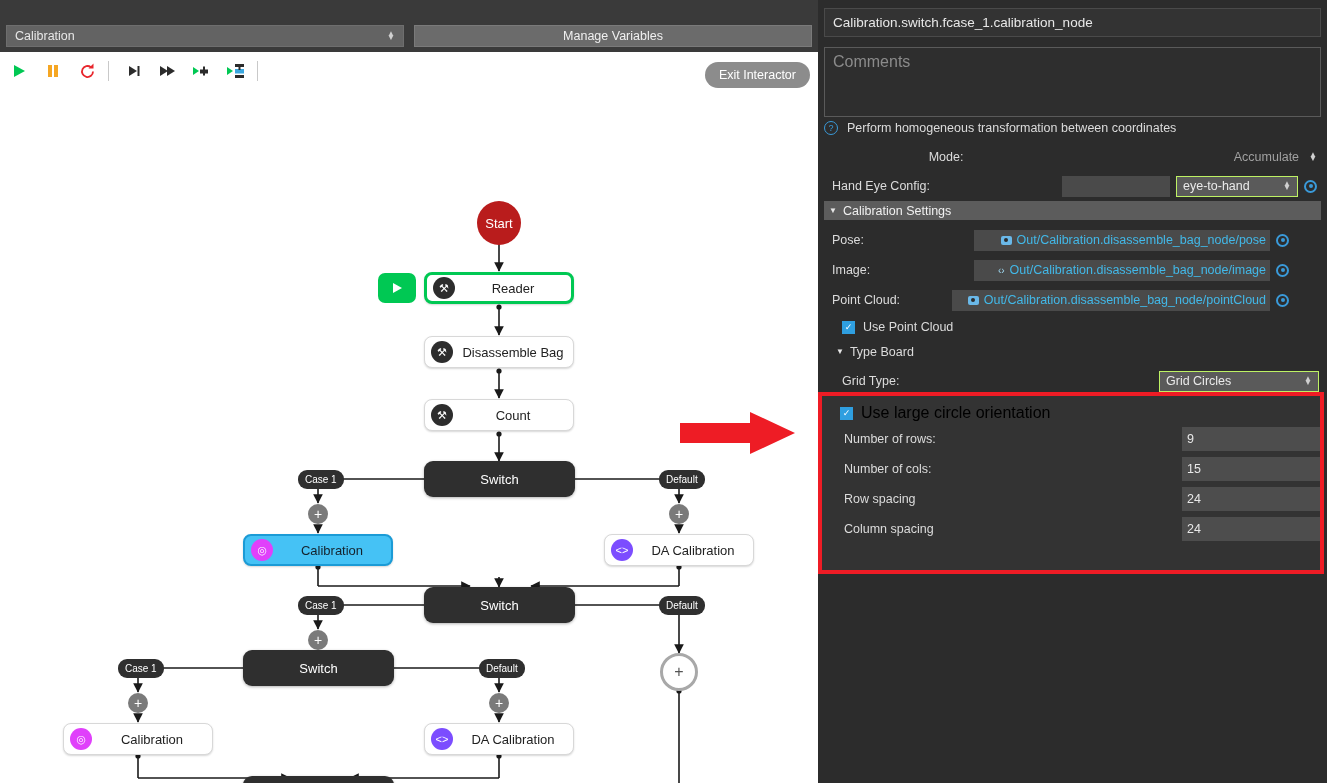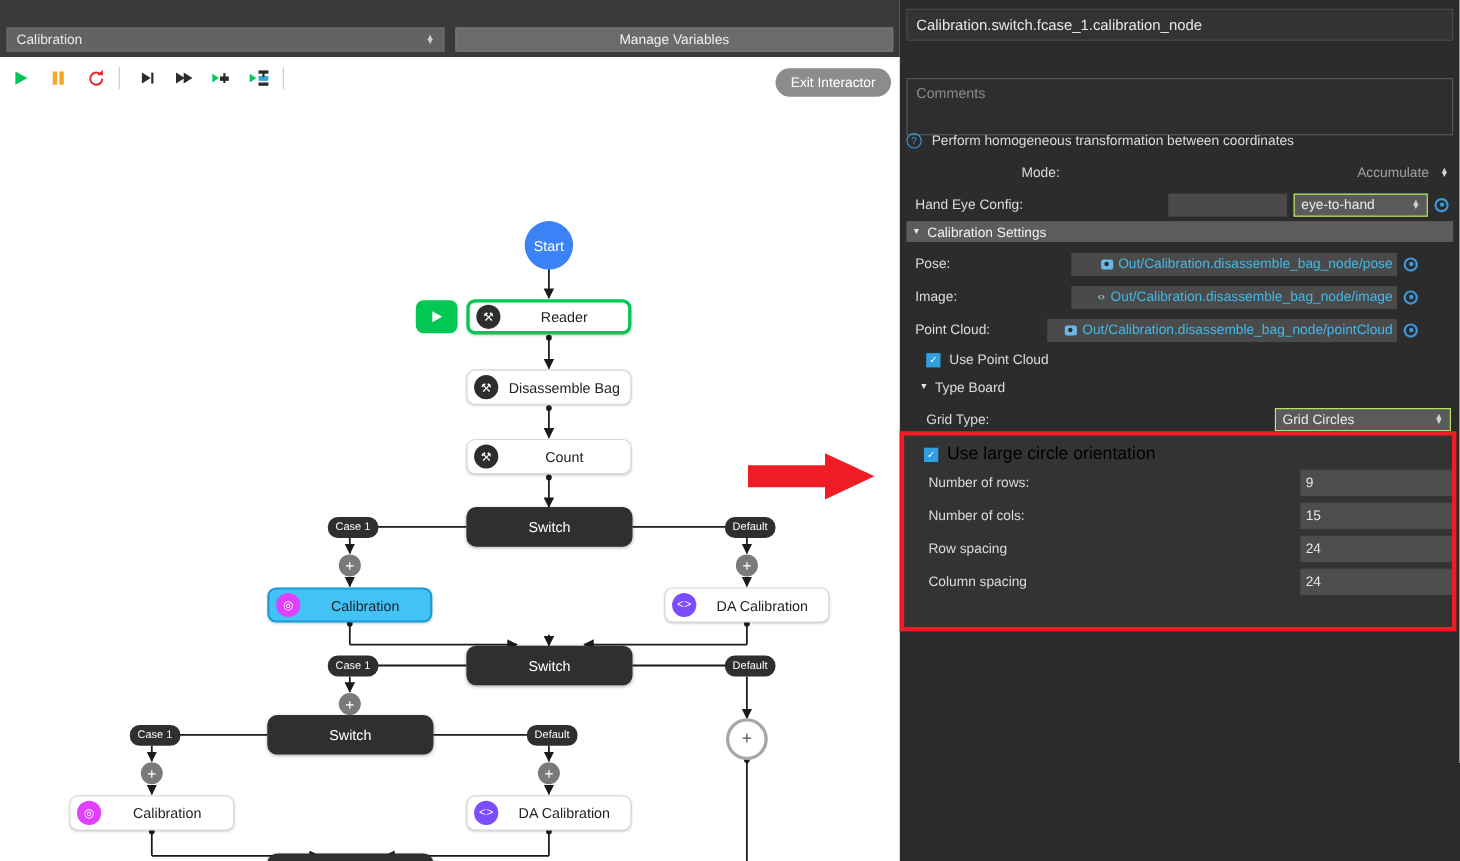--- a/index.html
+++ b/index.html
@@ -94,21 +94,21 @@
     margin-left: 6px; flex: 0 0 auto;
     display: flex; align-items: center; justify-content: center;
     font-size: 11px; color: #ffffff;
   }
   .nicon.dark-ic { background: #2d2d2d; }
   .nicon.purple-ic { background: #7c4dff; }
   .nicon.magenta-ic { background: #e040fb; }
 
   .start-node {
     position: absolute; width: 44px; height: 44px; border-radius: 50%;
-    background: #3b82f6; color: #ffffff; font-size: 13px;
+    background: #b91c1c; color: #ffffff; font-size: 13px;
     display: flex; align-items: center; justify-content: center;
   }
   .port-pill {
     position: absolute; height: 19px; border-radius: 9px;
     background: #2f2f2f; color: #ffffff; font-size: 10px;
     display: flex; align-items: center; justify-content: flex-end;
     padding: 0 7px; white-space: nowrap;
   }
   .plus-node {
     position: absolute; width: 20px; height: 20px; border-radius: 50%;
@@ -137,23 +137,23 @@
     background: #2c2c2c; color: #dcdcdc;
     font-size: 12.5px;
   }
   #node-path {
     position: absolute; left: 6px; top: 8px; width: 497px; height: 29px;
     background: #333333; border: 1px solid #4a4a4a;
     display: flex; align-items: center; padding: 0 8px;
     color: #e8e8e8; font-size: 13.5px;
   }
   #comments {
-    position: absolute; left: 6px; top: 47px; width: 497px; height: 52px;
+    position: absolute; left: 6px; top: 47px; width: 497px; height: 70px;
     background: #2e2e2e; border: 1px solid #5a5a5a;
-    color: #8b8b8b; padding: 5px 8px; font-size: 13px; margin-top: 24px;
+    color: #8b8b8b; padding: 5px 8px; font-size: 16px;
   }
   #desc-row {
     position: absolute; left: 6px; top: 117px; width: 497px; height: 22px;
     display: flex; align-items: center; gap: 9px;
   }
   .help-icon {
     width: 14px; height: 14px; border-radius: 50%;
     border: 1.5px solid #3a9ad9; color: #3a9ad9;
     font-size: 9px; display: flex; align-items: center; justify-content: center;
     flex: 0 0 auto;

